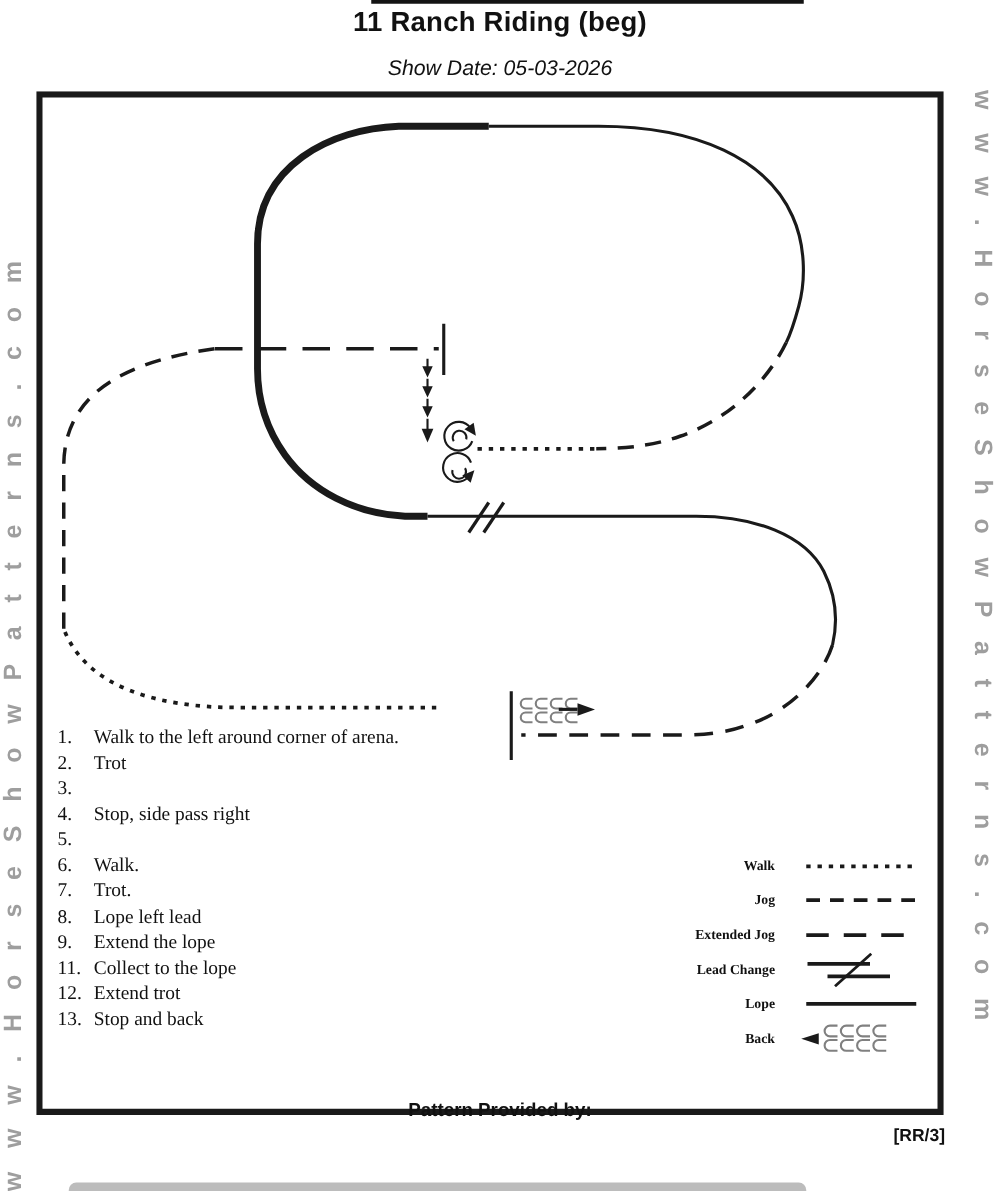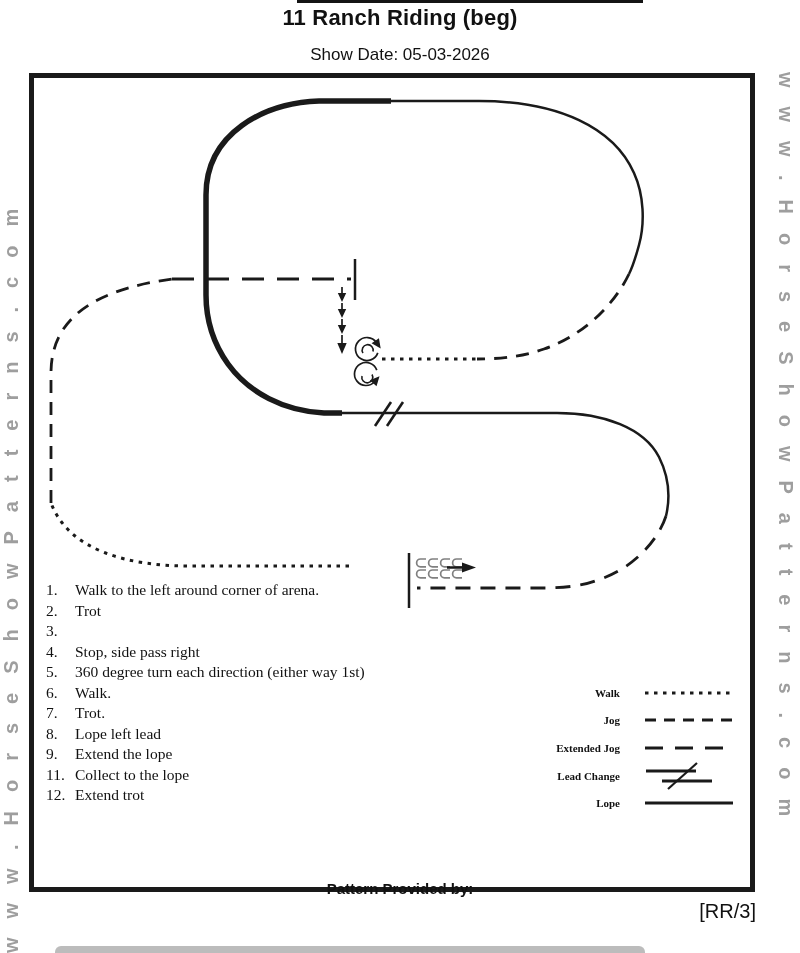--- a/index.html
+++ b/index.html
@@ -6,21 +6,21 @@
   .page { position:relative; width:800px; height:953px; background:#ffffff;
           font-family:"Liberation Sans", sans-serif; overflow:hidden; color:#111; }
 
   .top-bar { position:absolute; left:297px; top:0; width:346px; height:3px; background:#141414; }
   .bottom-bar { position:absolute; left:55px; top:946px; width:590px; height:7px;
                 background:#bcbcbc; border-radius:6px 6px 0 0; }
 
   .title { position:absolute; top:5px; left:0; width:100%; text-align:center;
            font-size:22px; font-weight:bold; letter-spacing:0.2px; }
   .subtitle { position:absolute; top:45px; left:0; width:100%; text-align:center;
-              font-size:17px; }
+              font-size:17px; font-style:italic; }
 
   .wm { position:absolute; color:#9e9e9e; font-weight:bold; font-size:20px;
         letter-spacing:19px; writing-mode:vertical-rl; text-orientation:mixed;
         white-space:nowrap; height:885px; }
   .wm-left  { left:0px;  top:68px; transform:rotate(180deg); }
   .wm-right { right:3px; top:72px; }
 
   .arena { position:absolute; left:29px; top:73px; }
 
   .instructions { position:absolute; left:46px; top:580px; width:440px;
@@ -29,21 +29,21 @@
   .ins { display:flex; }
   .ins .n { min-width:21px; margin-right:8px; flex:none; }
   .ins .t { max-width:398px;font-family:Liberation Serif, serif; }
 
   .legend { position:absolute; left:470px; top:679px; width:275px;
             font-family:"Liberation Serif", serif; }
   .lrow { display:flex; align-items:center; height:27.6px; }
   .lrow .lab { width:150px; text-align:right; font-weight:bold; font-size:11px; flex:none; }
   .lrow .sym { width:100px; margin-left:20px; flex:none; display:flex; align-items:center; }
 
-  .rr { position:absolute; right:44px; top:900px; font-weight:normal; font-size:20px;padding-left:20px; }
+  .rr { position:absolute; right:44px; top:900px; font-weight:bold; font-size:14px;padding-left:20px; }
   .footer { position:absolute; top:880px; left:0; width:100%; text-align:center;
             font-weight:bold; font-size:15px; }
 </style>
 </head>
 <body>
 
 <div class="page">
 
   <div class="top-bar"></div>
 
@@ -126,21 +126,20 @@
       </div>
     <div class="ins">
         <span class="n">3.</span>
       </div>
     <div class="ins">
         <span class="n">4.</span>
         <span class="t">Stop, side pass right</span>
       </div>
     <div class="ins">
         <span class="n">5.</span>
-        <span class="t">360 degree turn each direction (either way 1st)</span>
       </div>
     <div class="ins">
         <span class="n">6.</span>
         <span class="t">Walk.</span>
       </div>
     <div class="ins">
         <span class="n">7.</span>
         <span class="t">Trot.</span>
       </div>
     <div class="ins">
@@ -151,20 +150,24 @@
         <span class="n">9.</span>
         <span class="t">Extend the lope</span>
       </div>
     <div class="ins">
         <span class="n">11.</span>
         <span class="t">Collect to the lope</span>
       </div>
     <div class="ins">
         <span class="n">12.</span>
         <span class="t">Extend trot</span>
+      </div>
+    <div class="ins">
+        <span class="n">13.</span>
+        <span class="t">Stop and back</span>
       </div>
   </div>
 
   <div class="legend">
     <div class="lrow">
       <span class="lab">Walk</span>
       <span class="sym">
         <svg width="100" height="28">
             <line x1="5" y1="14" x2="93" y2="14" stroke="#1a1a1a" stroke-width="3" stroke-dasharray="3.5 5.5"></line>
           </svg>
@@ -197,19 +200,37 @@
       </span>
     </div>
     <div class="lrow">
       <span class="lab">Lope</span>
       <span class="sym">
         <svg width="100" height="28">
             <line x1="5" y1="14" x2="93" y2="14" stroke="#1a1a1a" stroke-width="3"></line>
           </svg>
       </span>
     </div>
+    <div class="lrow">
+      <span class="lab">Back</span>
+      <span class="sym">
+        <svg width="100" height="26">
+          <polygon points="1,13 15,8.5 15,17.5" fill="#1a1a1a"></polygon>
+          <g stroke="#808080" fill="none" stroke-width="1.7">
+            <path d="M 30,2.5 h-6 a4.3,4.3 0 0 0 0,8.6 h6"></path>
+              <path d="M 43,2.5 h-6 a4.3,4.3 0 0 0 0,8.6 h6"></path>
+            <path d="M 56,2.5 h-6 a4.3,4.3 0 0 0 0,8.6 h6"></path>
+              <path d="M 69,2.5 h-6 a4.3,4.3 0 0 0 0,8.6 h6"></path>
+            <path d="M 30,14 h-6 a4.3,4.3 0 0 0 0,8.6 h6"></path>
+              <path d="M 43,14 h-6 a4.3,4.3 0 0 0 0,8.6 h6"></path>
+            <path d="M 56,14 h-6 a4.3,4.3 0 0 0 0,8.6 h6"></path>
+              <path d="M 69,14 h-6 a4.3,4.3 0 0 0 0,8.6 h6"></path>
+          </g>
+        </svg>
+      </span>
+    </div>
   </div>
 
   <div class="rr">[RR/3]</div>
   <div class="footer">Pattern Provided by:</div>
   <div class="bottom-bar"></div>
 
 </div>
 
 </body></html>

